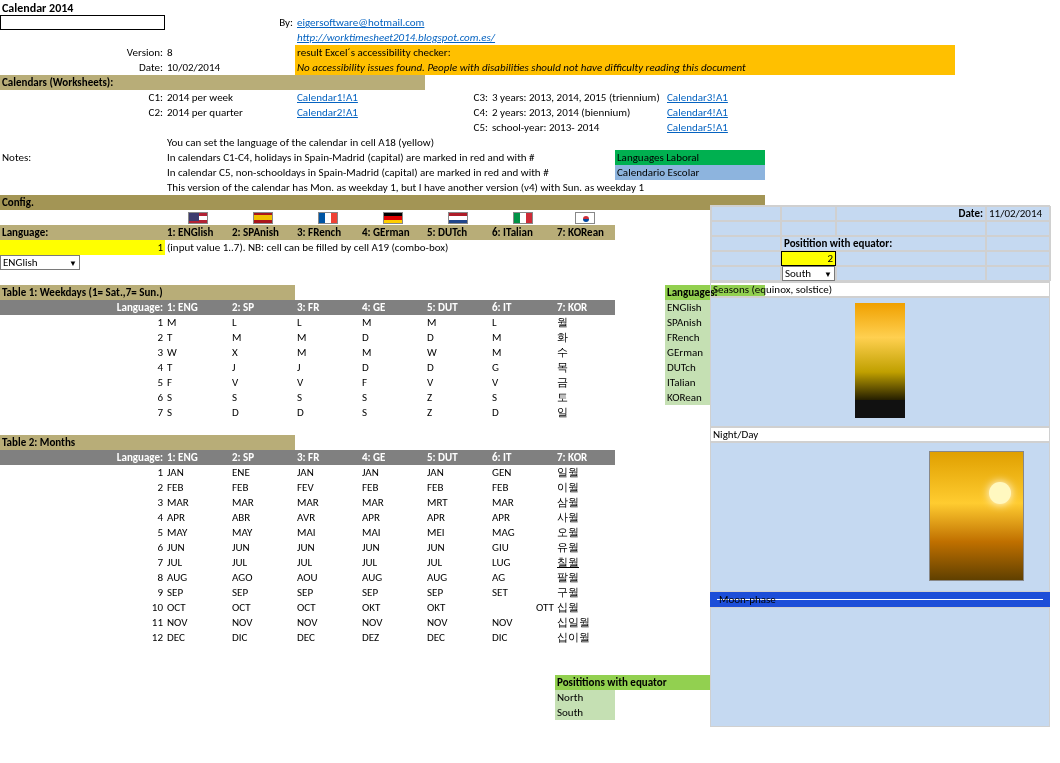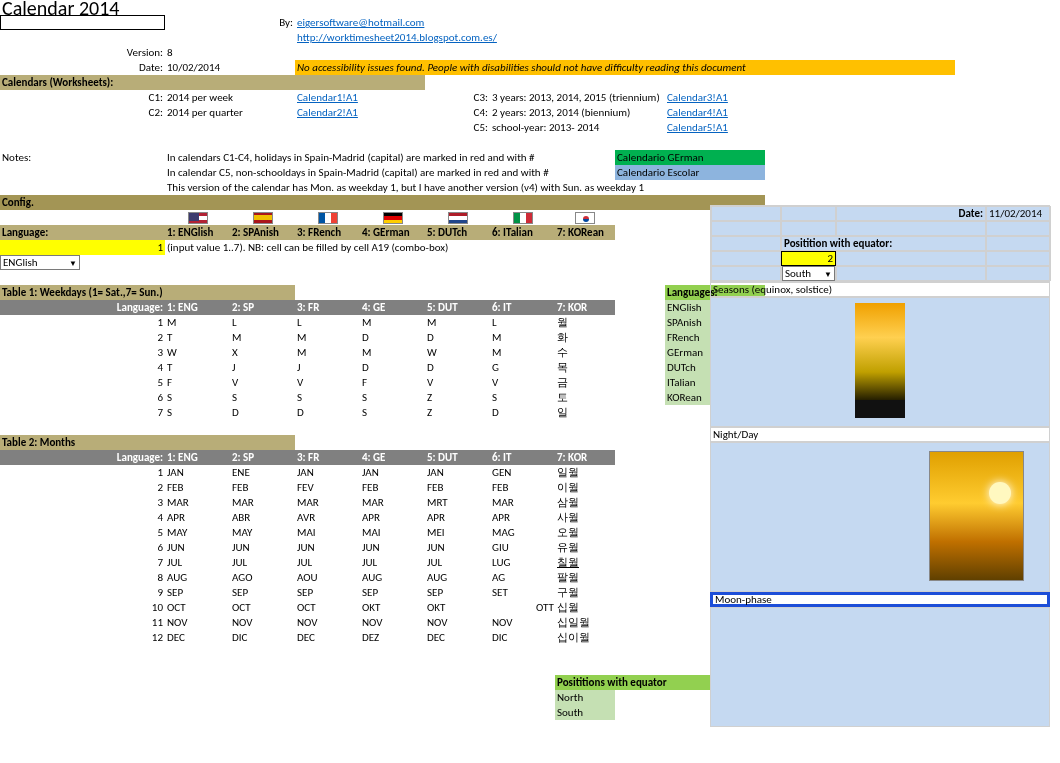--- a/index.html
+++ b/index.html
@@ -16,21 +16,21 @@
     grid-auto-rows: 15px;
     border-collapse: collapse;
   }
   .cell {
     padding: 0 2px;
     overflow: hidden;
     white-space: nowrap;
     display: flex;
     align-items: center;
   }
-  .title { font-size: 20px; font-weight: normal; }
+  .title { font-size: 12px; font-weight: bold; }
   .bold { font-weight: bold; }
   .link { color: #0563c1; text-decoration: underline; cursor: pointer; }
   .right { justify-content: flex-end; }
   .center { justify-content: center; }
   .yellow { background: #ffff00; }
   .orange { background: #ffc000; }
   .orange-i { background: #ffc000; font-style: italic; text-align: center; }
   .olive { background: #b8ad78; font-weight: bold; }
   .olive2 { background: #a39555; font-weight: bold; }
   .gray { background: #808080; color: #fff; font-weight: bold; }
@@ -63,24 +63,25 @@
 </head>
 <body>
 
 <div class="sheet" id="sheetMain">
 
   <div class="cell title" style="grid-column:1/4;">Calendar 2014</div>
 
   <div class="cell outline" style="grid-row:2; grid-column:1/3; background:#fff;"></div>
   <div class="cell right" style="grid-row:2; grid-column:4;">By:</div>
   <div class="cell link" style="grid-row:2; grid-column:5/9;">eigersoftware@hotmail.com</div>
-  <div class="cell link" style="grid-row:3; grid-column:5/10;">http://worktimesheet2014.blogspot.com.es/</div>
+  <div class="cell link" style="grid-row:3; grid-column:5/10;font-style:italic;">http://worktimesheet2014.blogspot.com.es/</div>
 
   <div class="cell right" style="grid-row:4; grid-column:1/3;">Version:</div>
   <div class="cell" style="grid-row:4; grid-column:3;">8</div>
+  <div class="cell orange" style="grid-row:4; grid-column:5/14;">result Excel´s accessibility checker:</div>
   <div class="cell right" style="grid-row:5; grid-column:1/3;">Date:</div>
   <div class="cell" style="grid-row:5; grid-column:3;">10/02/2014</div>
   <div class="cell orange-i" style="grid-row:5; grid-column:5/14;">No accessibility issues found. People with disabilities should not have difficulty reading this document</div>
 
   <div class="cell olive" style="grid-row:6; grid-column:1/7;">Calendars (Worksheets):</div>
 
   <div class="cell right" style="grid-row:7; grid-column:2;">C1:</div>
   <div class="cell" style="grid-row:7; grid-column:3/5;">2014 per week</div>
   <div class="cell link" style="grid-row:7; grid-column:5/7;">Calendar1!A1</div>
   <div class="cell right" style="grid-row:7; grid-column:7;">C3:</div>
@@ -89,23 +90,24 @@
   <div class="cell right" style="grid-row:8; grid-column:2;">C2:</div>
   <div class="cell" style="grid-row:8; grid-column:3/5;">2014 per quarter</div>
   <div class="cell link" style="grid-row:8; grid-column:5/7;">Calendar2!A1</div>
   <div class="cell right" style="grid-row:8; grid-column:7;">C4:</div>
   <div class="cell" style="grid-row:8; grid-column:8/11;">2 years: 2013, 2014 (biennium)</div>
   <div class="cell link" style="grid-row:8; grid-column:11;">Calendar4!A1</div>
   <div class="cell right" style="grid-row:9; grid-column:7;">C5:</div>
   <div class="cell" style="grid-row:9; grid-column:8/11;">school-year: 2013- 2014</div>
   <div class="cell link" style="grid-row:9; grid-column:11;">Calendar5!A1</div>
 
+  <div class="cell" style="grid-row:10; grid-column:3/12;">You can set the language of the calendar in cell A18 (yellow)</div>
   <div class="cell" style="grid-row:11; grid-column:1;">Notes:</div>
   <div class="cell" style="grid-row:11; grid-column:3/10;">In calendars C1-C4, holidays in Spain-Madrid (capital) are marked in red and with #</div>
-  <div class="cell green1" style="grid-row:11; grid-column:10/12;">Calendario GErman</div>
+  <div class="cell green1" style="grid-row:11; grid-column:10/12;">Languages Laboral</div>
   <div class="cell" style="grid-row:12; grid-column:3/10;">In calendar C5, non-schooldays in Spain-Madrid (capital) are marked in red and with #</div>
   <div class="cell bluehd" style="grid-row:12; grid-column:10/12;">Calendario Escolar</div>
   <div class="cell" style="grid-row:13; grid-column:3/12;">This version of the calendar has Mon. as weekday 1,  but I have another version (v4) with Sun. as weekday 1</div>
 
   <div class="cell olive2" style="grid-row:14; grid-column:1/12;">Config.</div>
 
   <div class="cell center" style="grid-row:15; grid-column:3;">
       <span class="flag flag-us"></span>
     </div>
   <div class="cell center" style="grid-row:15; grid-column:4;">
@@ -368,15 +370,15 @@
   <div class="rp-cell" style="border:1px solid #d0d0d0;">Seasons (equinox, solstice)</div>
   <div style="background:#c5d9f1; border:1px solid #d0d0d0; height:130px; display:flex; justify-content:center; align-items:flex-start; padding-top:5px;">
     <div class="img1">
         <div style="position:absolute;bottom:2px;left:0;right:0;text-align:center;color:#bbb;font-size:7px;">SUMMER</div>
       </div>
   </div>
   <div class="rp-cell" style="border:1px solid #d0d0d0;">Night/Day</div>
   <div style="background:#c5d9f1; border:1px solid #d0d0d0; height:150px; display:flex; justify-content:flex-end; align-items:flex-start; padding:8px 25px 0 0;">
     <div class="img2"></div>
   </div>
-  <div class="rp-cell" style="border:3px solid #1d4ed8;">Moon-phase</div>
+  <div class="rp-cell" style="border:7px solid #1d4ed8;">Moon-phase</div>
   <div style="background:#c5d9f1; border:1px solid #d0d0d0; height:120px;"></div>
 </div>
 
 </body></html>

